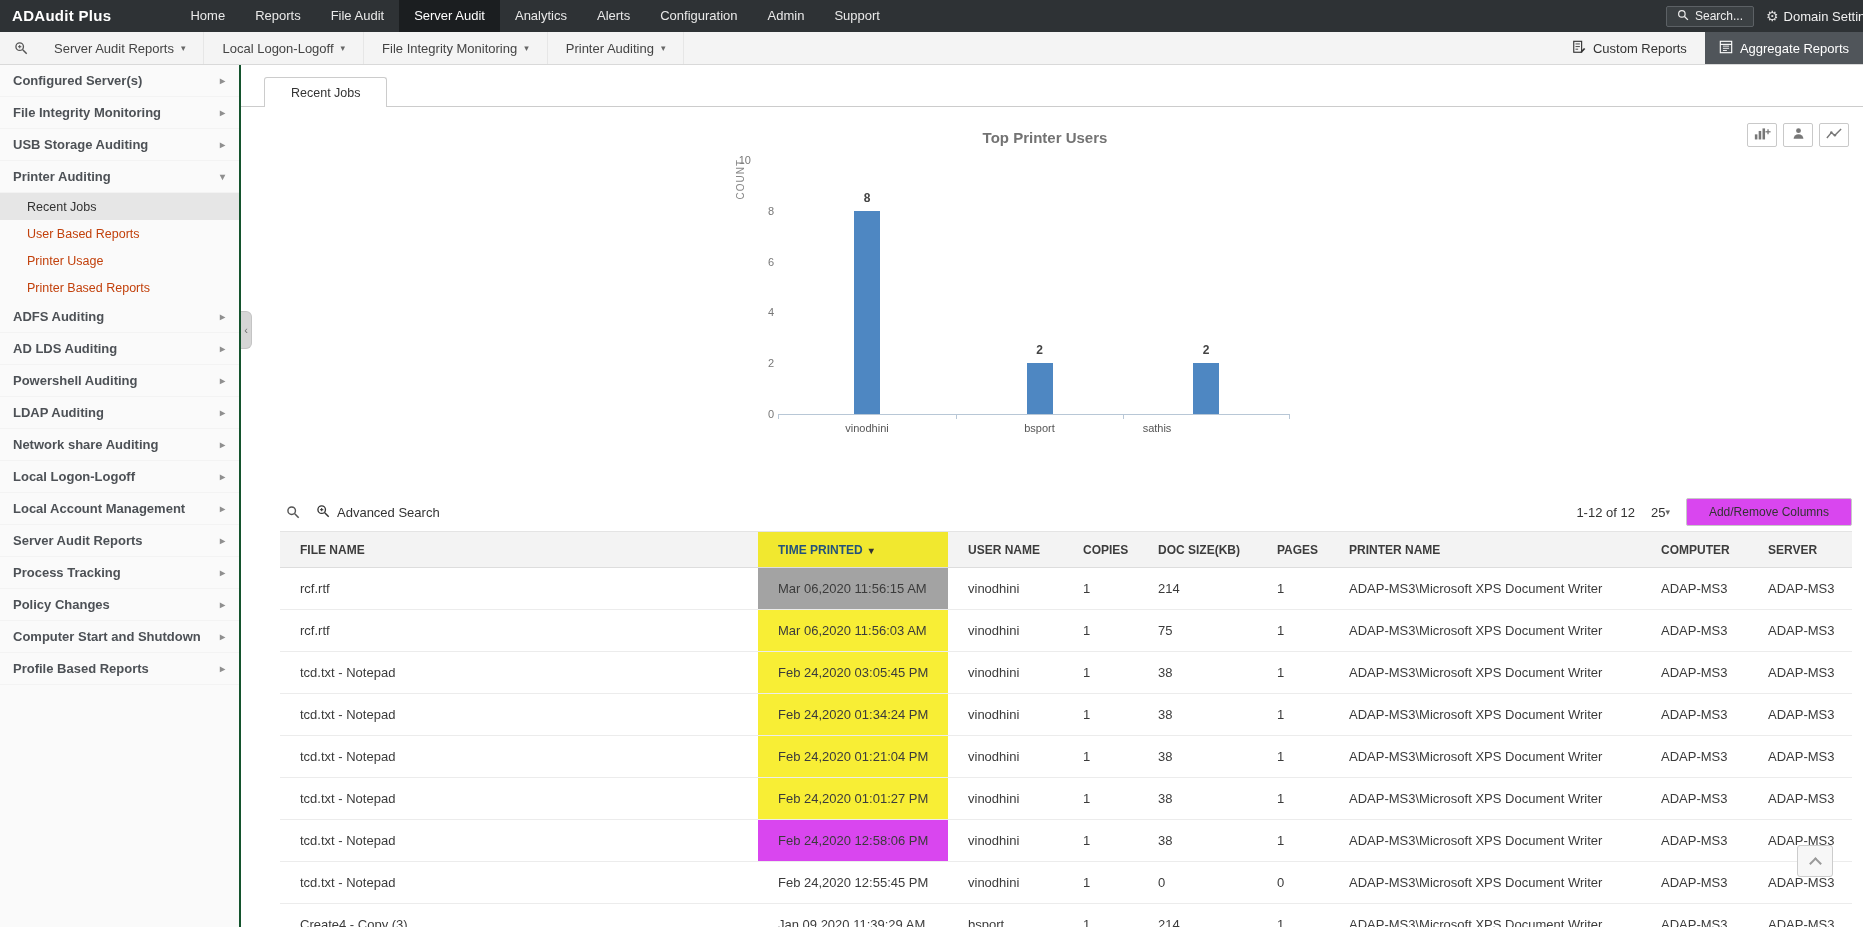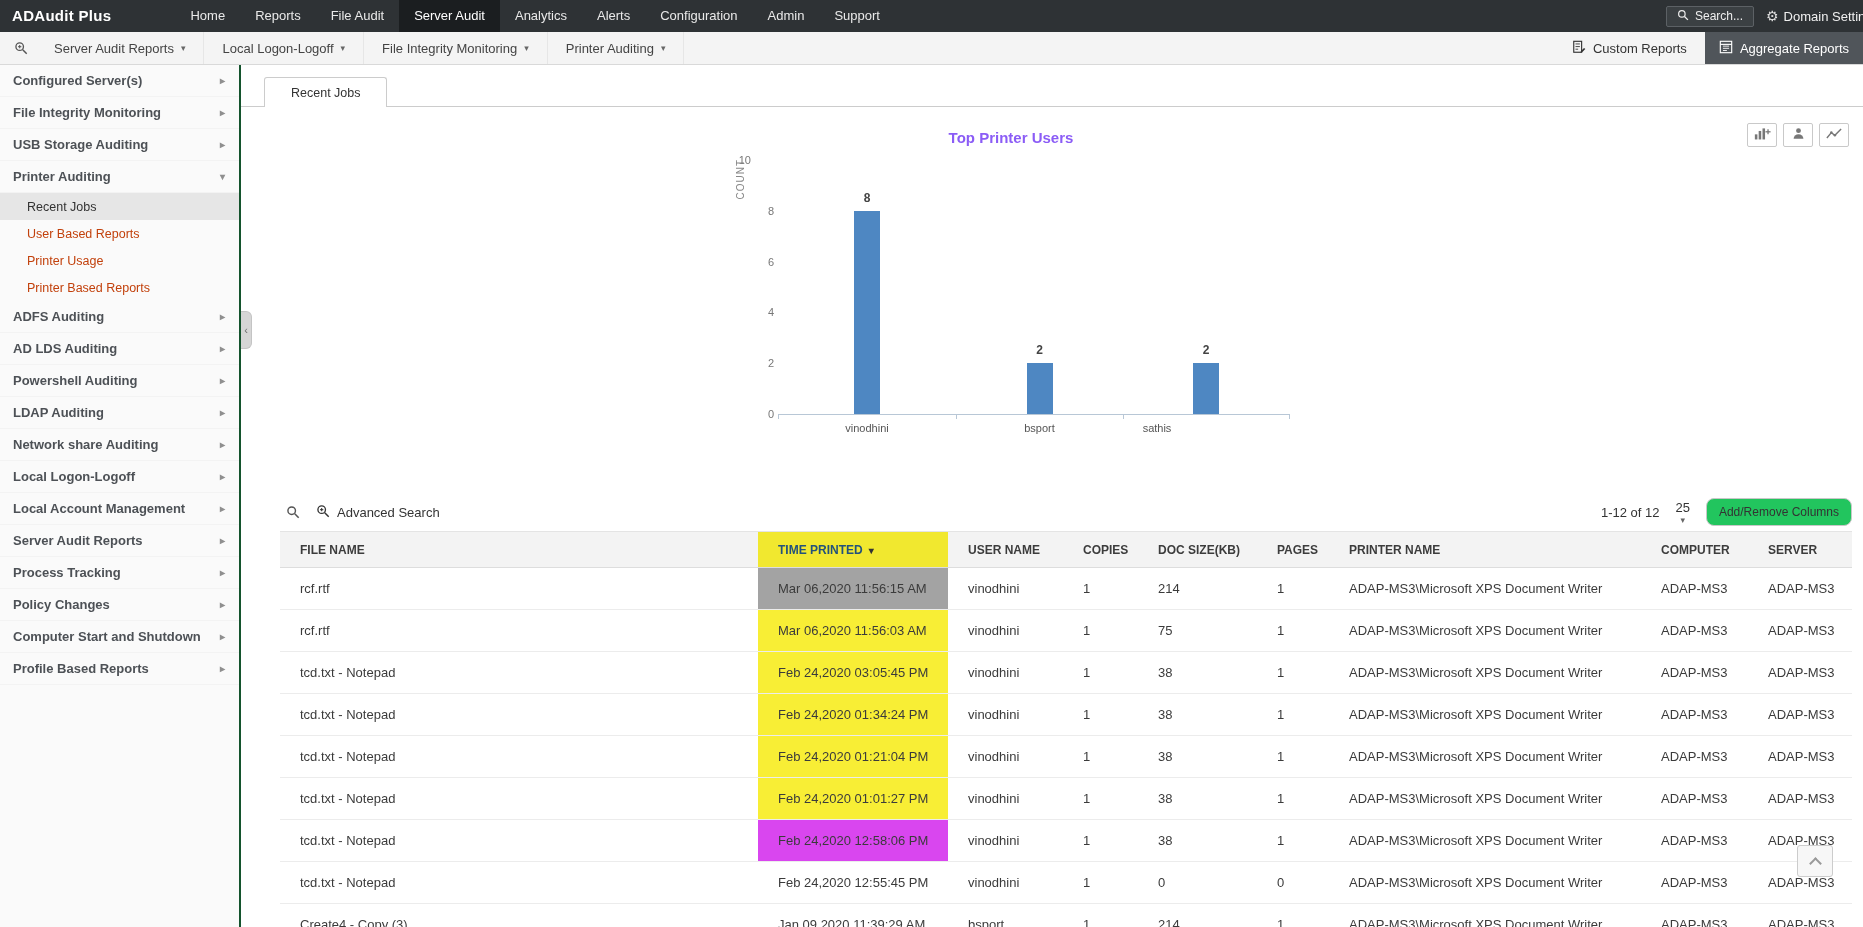--- a/index.html
+++ b/index.html
@@ -43,43 +43,43 @@
     border:1px solid #c4c4c4; border-left:none; border-radius:0 6px 6px 0; display:flex; align-items:center;
     justify-content:center; font-size:11px; color:#6e6e6e; cursor:pointer; z-index:5; }
 
   .main { flex:1; overflow:hidden; position:relative; background:#fff; }
   .tabstrip { height:42px; display:flex; align-items:flex-end; padding-left:23px; border-bottom:1px solid #ccc; }
   .tab { height:30px; line-height:30px; background:#fff; border:1px solid #ccc; border-bottom:none;
     border-radius:3px 3px 0 0; padding:0 26px; font-size:12.5px; color:#333; margin-bottom:-1px; z-index:2; cursor:pointer; }
 
   
   .chart-area { position:relative; height:386px; }
-  .chart-title { position:absolute; left:770px; top:22px; transform:translateX(-50%); font-size:15px; font-weight:bold; color:#8b5cf6; }
+  .chart-title { position:absolute; left:804px; top:22px; transform:translateX(-50%); font-size:15px; font-weight:bold; color:#737373; }
   .chart-actions { position:absolute; right:14px; top:16px; display:flex; gap:6px; }
   .chart-btn { width:30px; height:24px; border:1px solid #c9c9c9; border-radius:2px; background:#fff;
     display:flex; align-items:center; justify-content:center; color:#777; cursor:pointer; }
   .ylabel { position:absolute; left:494px; top:52px; writing-mode:vertical-rl; transform:rotate(180deg);
     font-size:10px; color:#888; letter-spacing:1px; }
   #chart-plot { position:absolute; inset:0; }
   .ytick { position:absolute; width:30px; text-align:right; font-size:11px; color:#777; }
   .baseline { position:absolute; left:537px; top:307px; width:511px; height:1px; background:#b8c7d6; }
   .xtick { position:absolute; top:307px; width:1px; height:5px; background:#b8c7d6; }
   .bar { position:absolute; width:26px; }
   .bar-value { position:absolute; width:40px; text-align:center; font-size:12px; font-weight:bold; color:#444; }
   .cat-label { position:absolute; width:120px; text-align:center; font-size:11px; color:#555; top:315px; }
 
   
   .table-wrap { margin-left:39px; width:1572px; }
   .table-toolbar { height:38px; display:flex; align-items:center; padding-left:6px; }
   .tsearch { color:#555; margin-right:16px; display:flex; cursor:pointer; }
   .adv { display:flex; align-items:center; gap:7px; font-size:13px; color:#333; cursor:pointer; }
   .toolbar-right { margin-left:auto; display:flex; align-items:center; gap:16px; font-size:13px; color:#333; }
-  .pagesize { display:flex; align-items:center; cursor:pointer;flex-direction:column; }
-  .addrem { font-family:inherit; font-size:12px; color:#333; background:#22c55e; border:1px solid #c8c8c8;
-    border-radius:8px; padding:6px 12px; cursor:pointer; }
+  .pagesize { display:flex; align-items:center; cursor:pointer; }
+  .addrem { font-family:inherit; font-size:12px; color:#333; background:#d946ef; border:1px solid #c8c8c8;
+    border-radius:2px; padding:6px 22px; cursor:pointer; }
   table { border-collapse:collapse; width:1572px; table-layout:fixed; }
   th { background:#f3f3f3; height:36px; font-size:12px; text-align:left; padding:0 8px 0 20px; color:#3c3c3c;
     border-top:1px solid #e4e4e4; border-bottom:1px solid #ddd; font-weight:bold; white-space:nowrap; overflow:hidden; }
   th.sorted { color:#23527c; }
   .sort-arrow { margin-left:6px; font-size:10px; color:#333; }
   td { height:42px; font-size:13px; color:#3b3b3b; padding:0 8px 0 20px; border-bottom:1px solid #ececec;
     white-space:nowrap; overflow:hidden; }
 
   
   .scroll-top { position:absolute; left:1797px; top:845px; width:36px; height:32px; background:#f7f7f7;

